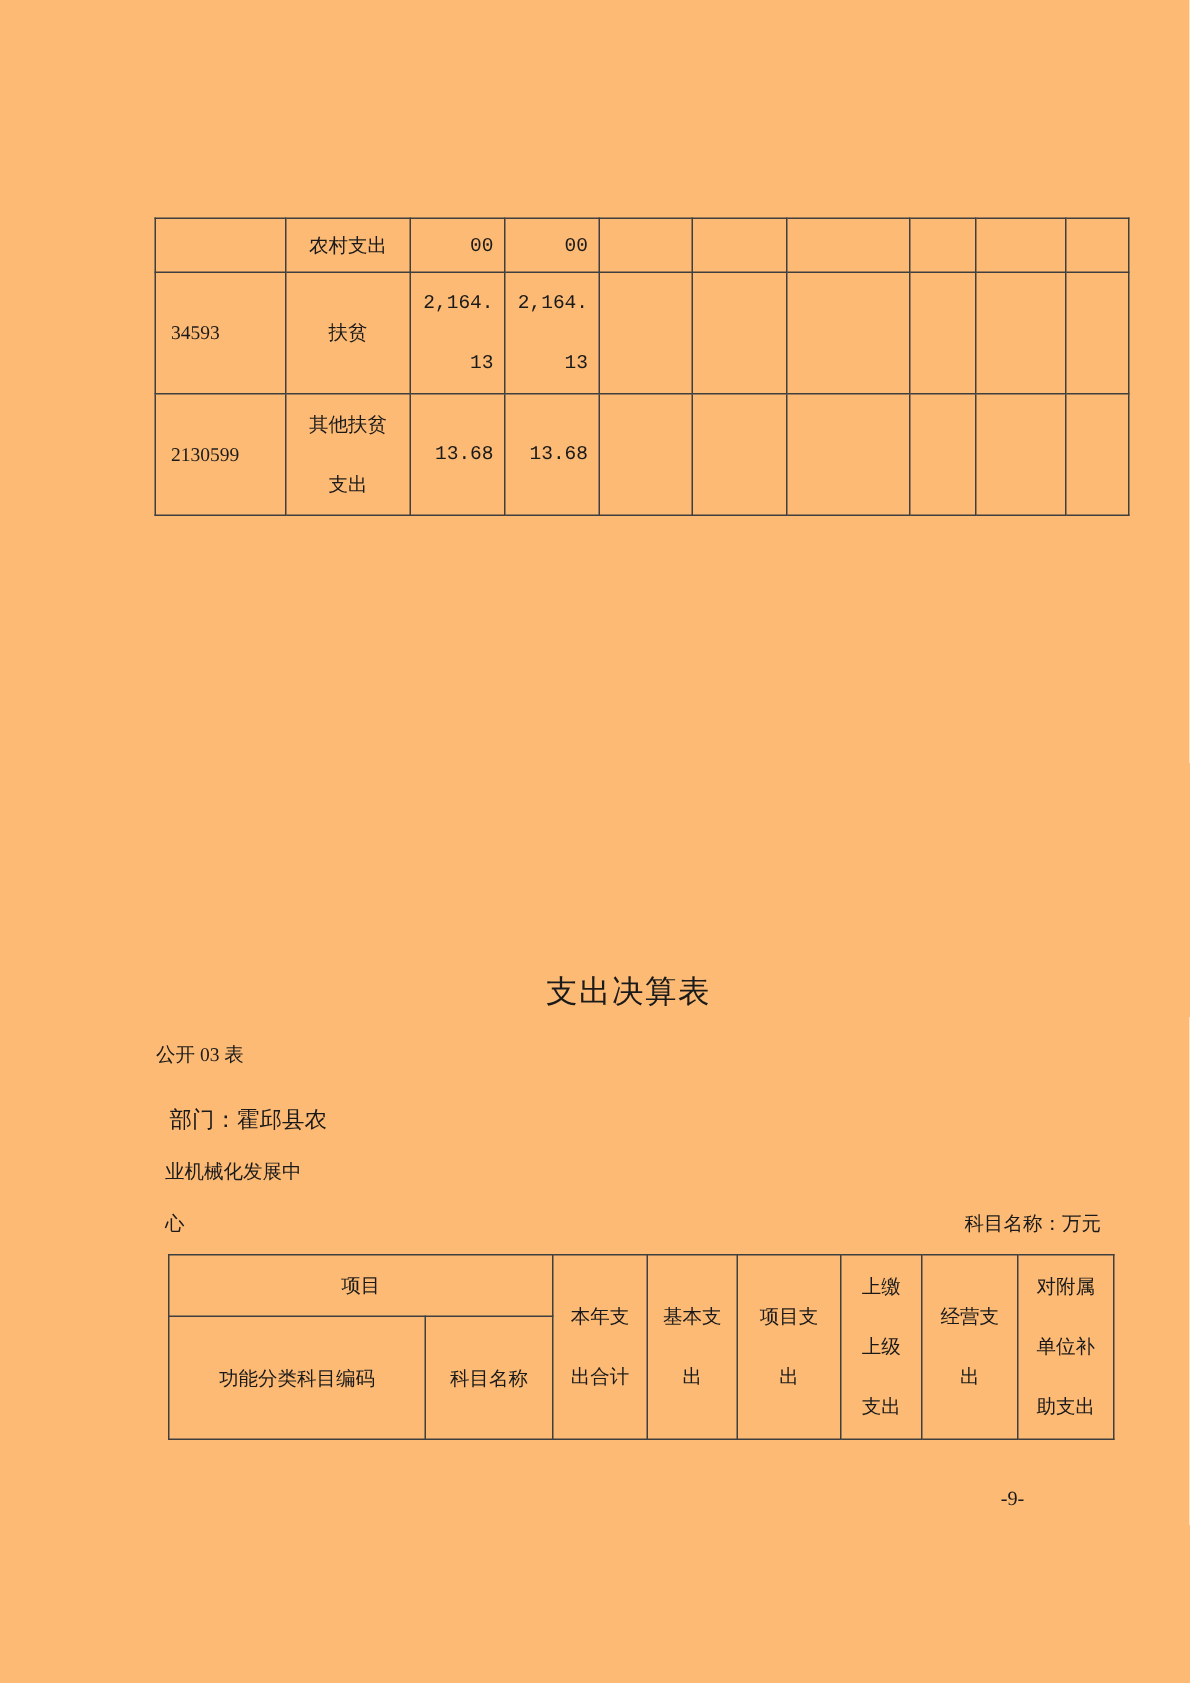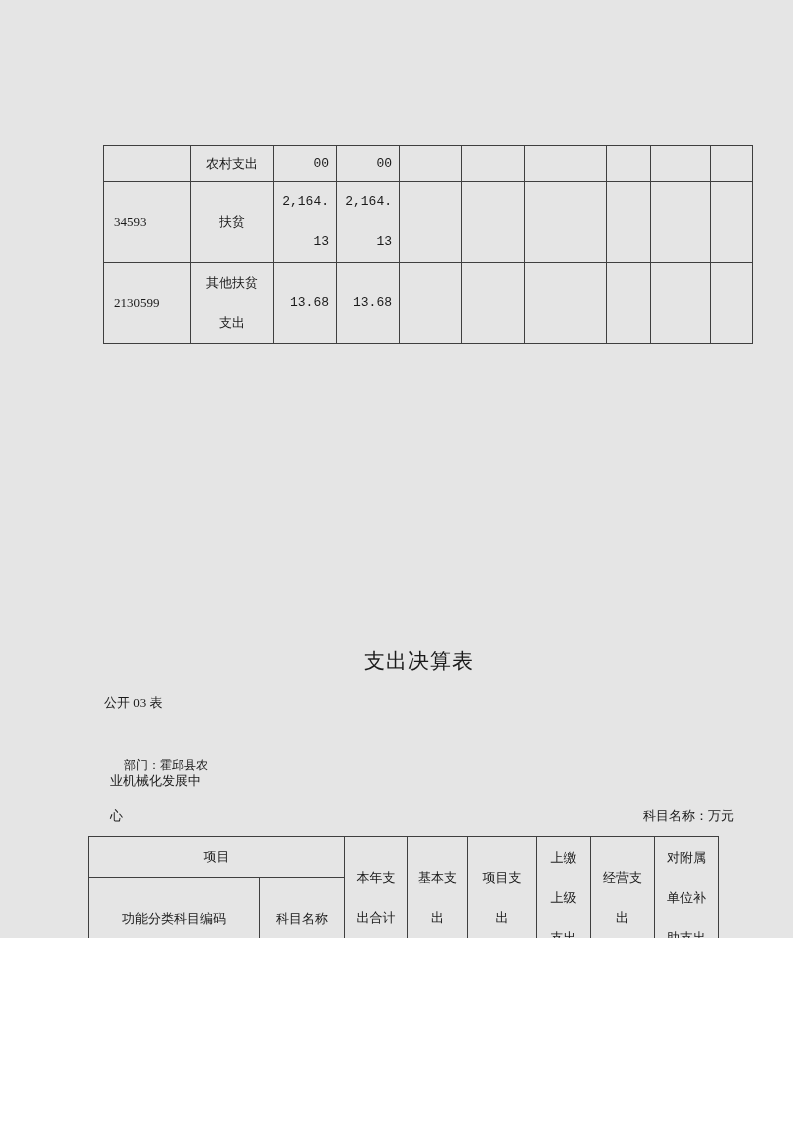--- a/index.html
+++ b/index.html
@@ -3,22 +3,22 @@
 <meta charset="utf-8">
 <style>
   html, body {
     margin: 0;
     padding: 0;
     background: #ffffff;
   }
   .page {
     position: relative;
     width: 793px;
-    height: 938px;
-    background: #e5e5e5;
+    height: 1122px;
+    background: #fdba74;
     font-family: "Liberation Serif", "DejaVu Serif", serif;
     color: #1a1a1a;
     overflow: hidden;
   }
   table.tbl {
     position: absolute;
     border-collapse: collapse;
     table-layout: fixed;
     font-size: 13px;
     color: #1a1a1a;
@@ -56,32 +56,32 @@
     font-weight: 400;
     font-size: 21px;
     letter-spacing: 1px;
   }
   .table-label {
     position: absolute;
     left: 104px; top: 694px; width: 630px;
     text-align: left;
     font-size: 13px;
   }
-  .dept-line1 { position: absolute; left: 124px; top: 737px; font-size: 12px; margin-top: 20px; }
+  .dept-line1 { position: absolute; left: 113px; top: 737px; font-size: 15px; }
   .dept-line2 { position: absolute; left: 110px; top: 772px; font-size: 13px; }
   .dept-unit-row {
     position: absolute;
     left: 104px; top: 807px; width: 630px;
     display: flex;
     justify-content: space-between;
     font-size: 13px;
   }
   .dept-unit-row .dept3 { padding-left: 6px; }
   
-  #expenditure-table { left: 88px; top: 836px; width: 630px; }
+  #expenditure-table { left: 112px; top: 836px; width: 630px; }
   #expenditure-table tr.bt-r1 { height: 40px; }
   #expenditure-table tr.bt-r2 { height: 82px; }
   #expenditure-table td { text-align: center; }
   
   .page-number {
     position: absolute;
     left: 649px; top: 991px; width: 52px;
     text-align: center;
     font-size: 13.5px;
   }

